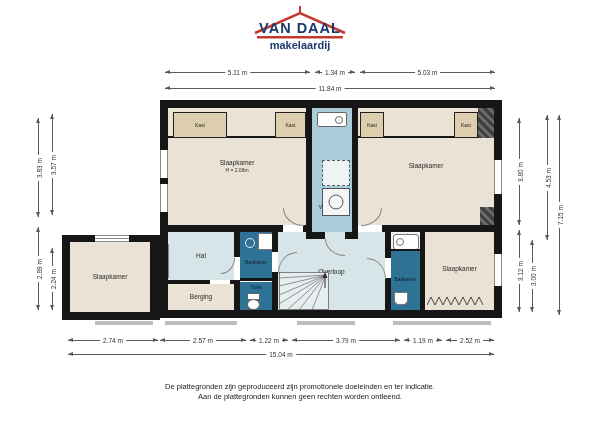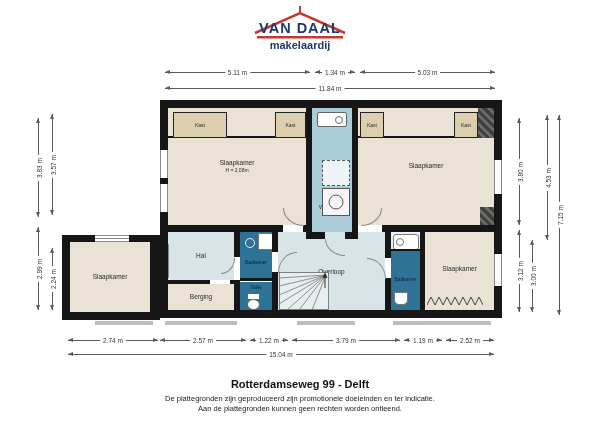--- a/index.html
+++ b/index.html
@@ -248,20 +248,19 @@
       </div>
     <div class="vdim" style="left:522px;top:53px;height:125px;">
         <span>4.53 m</span>
       </div>
     <div class="vdim" style="left:534px;top:53px;height:200px;">
         <span>7.15 m</span>
       </div>
   </div>
 
   <div id="footer">
-    <div class="addr">Rotterdamseweg 99 - Delft</div>
     <div class="disc">
       <div>De plattegronden zijn geproduceerd zijn promotionele doeleinden en ter indicatie.</div>
       <div>Aan de plattegronden kunnen geen rechten worden ontleend.</div>
     </div>
   </div>
 
 </div>
 
 </body></html>

